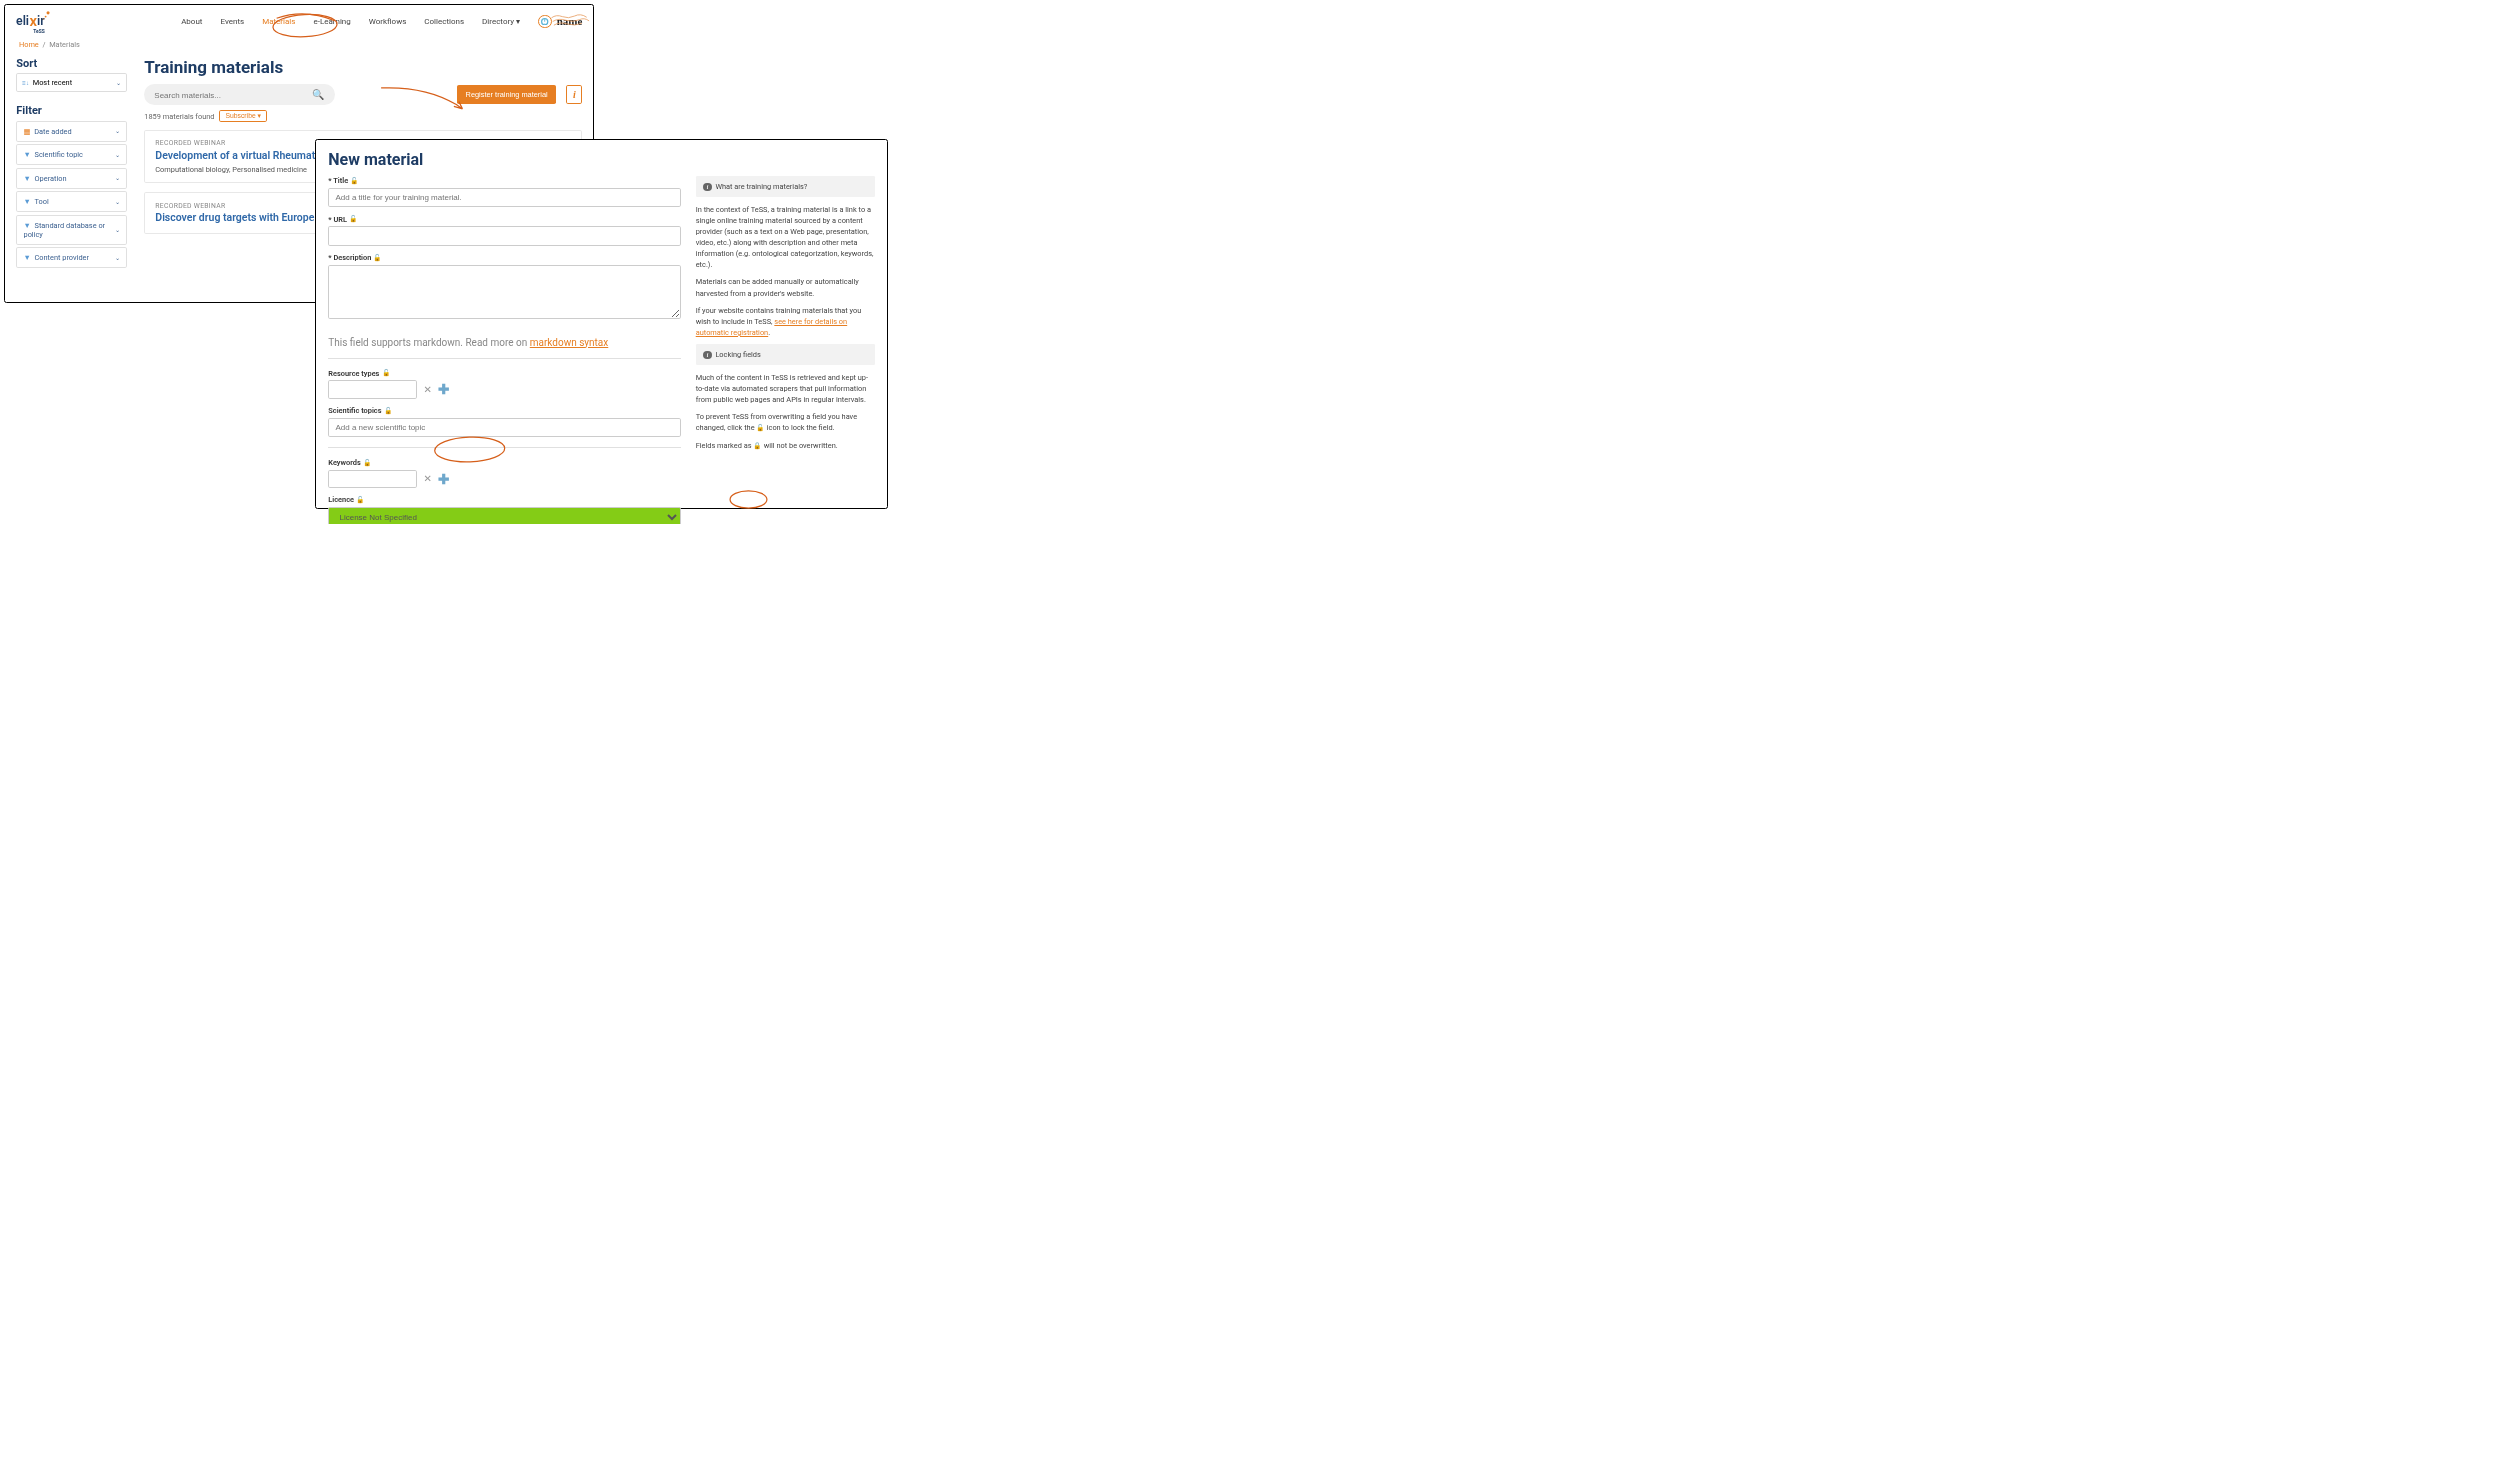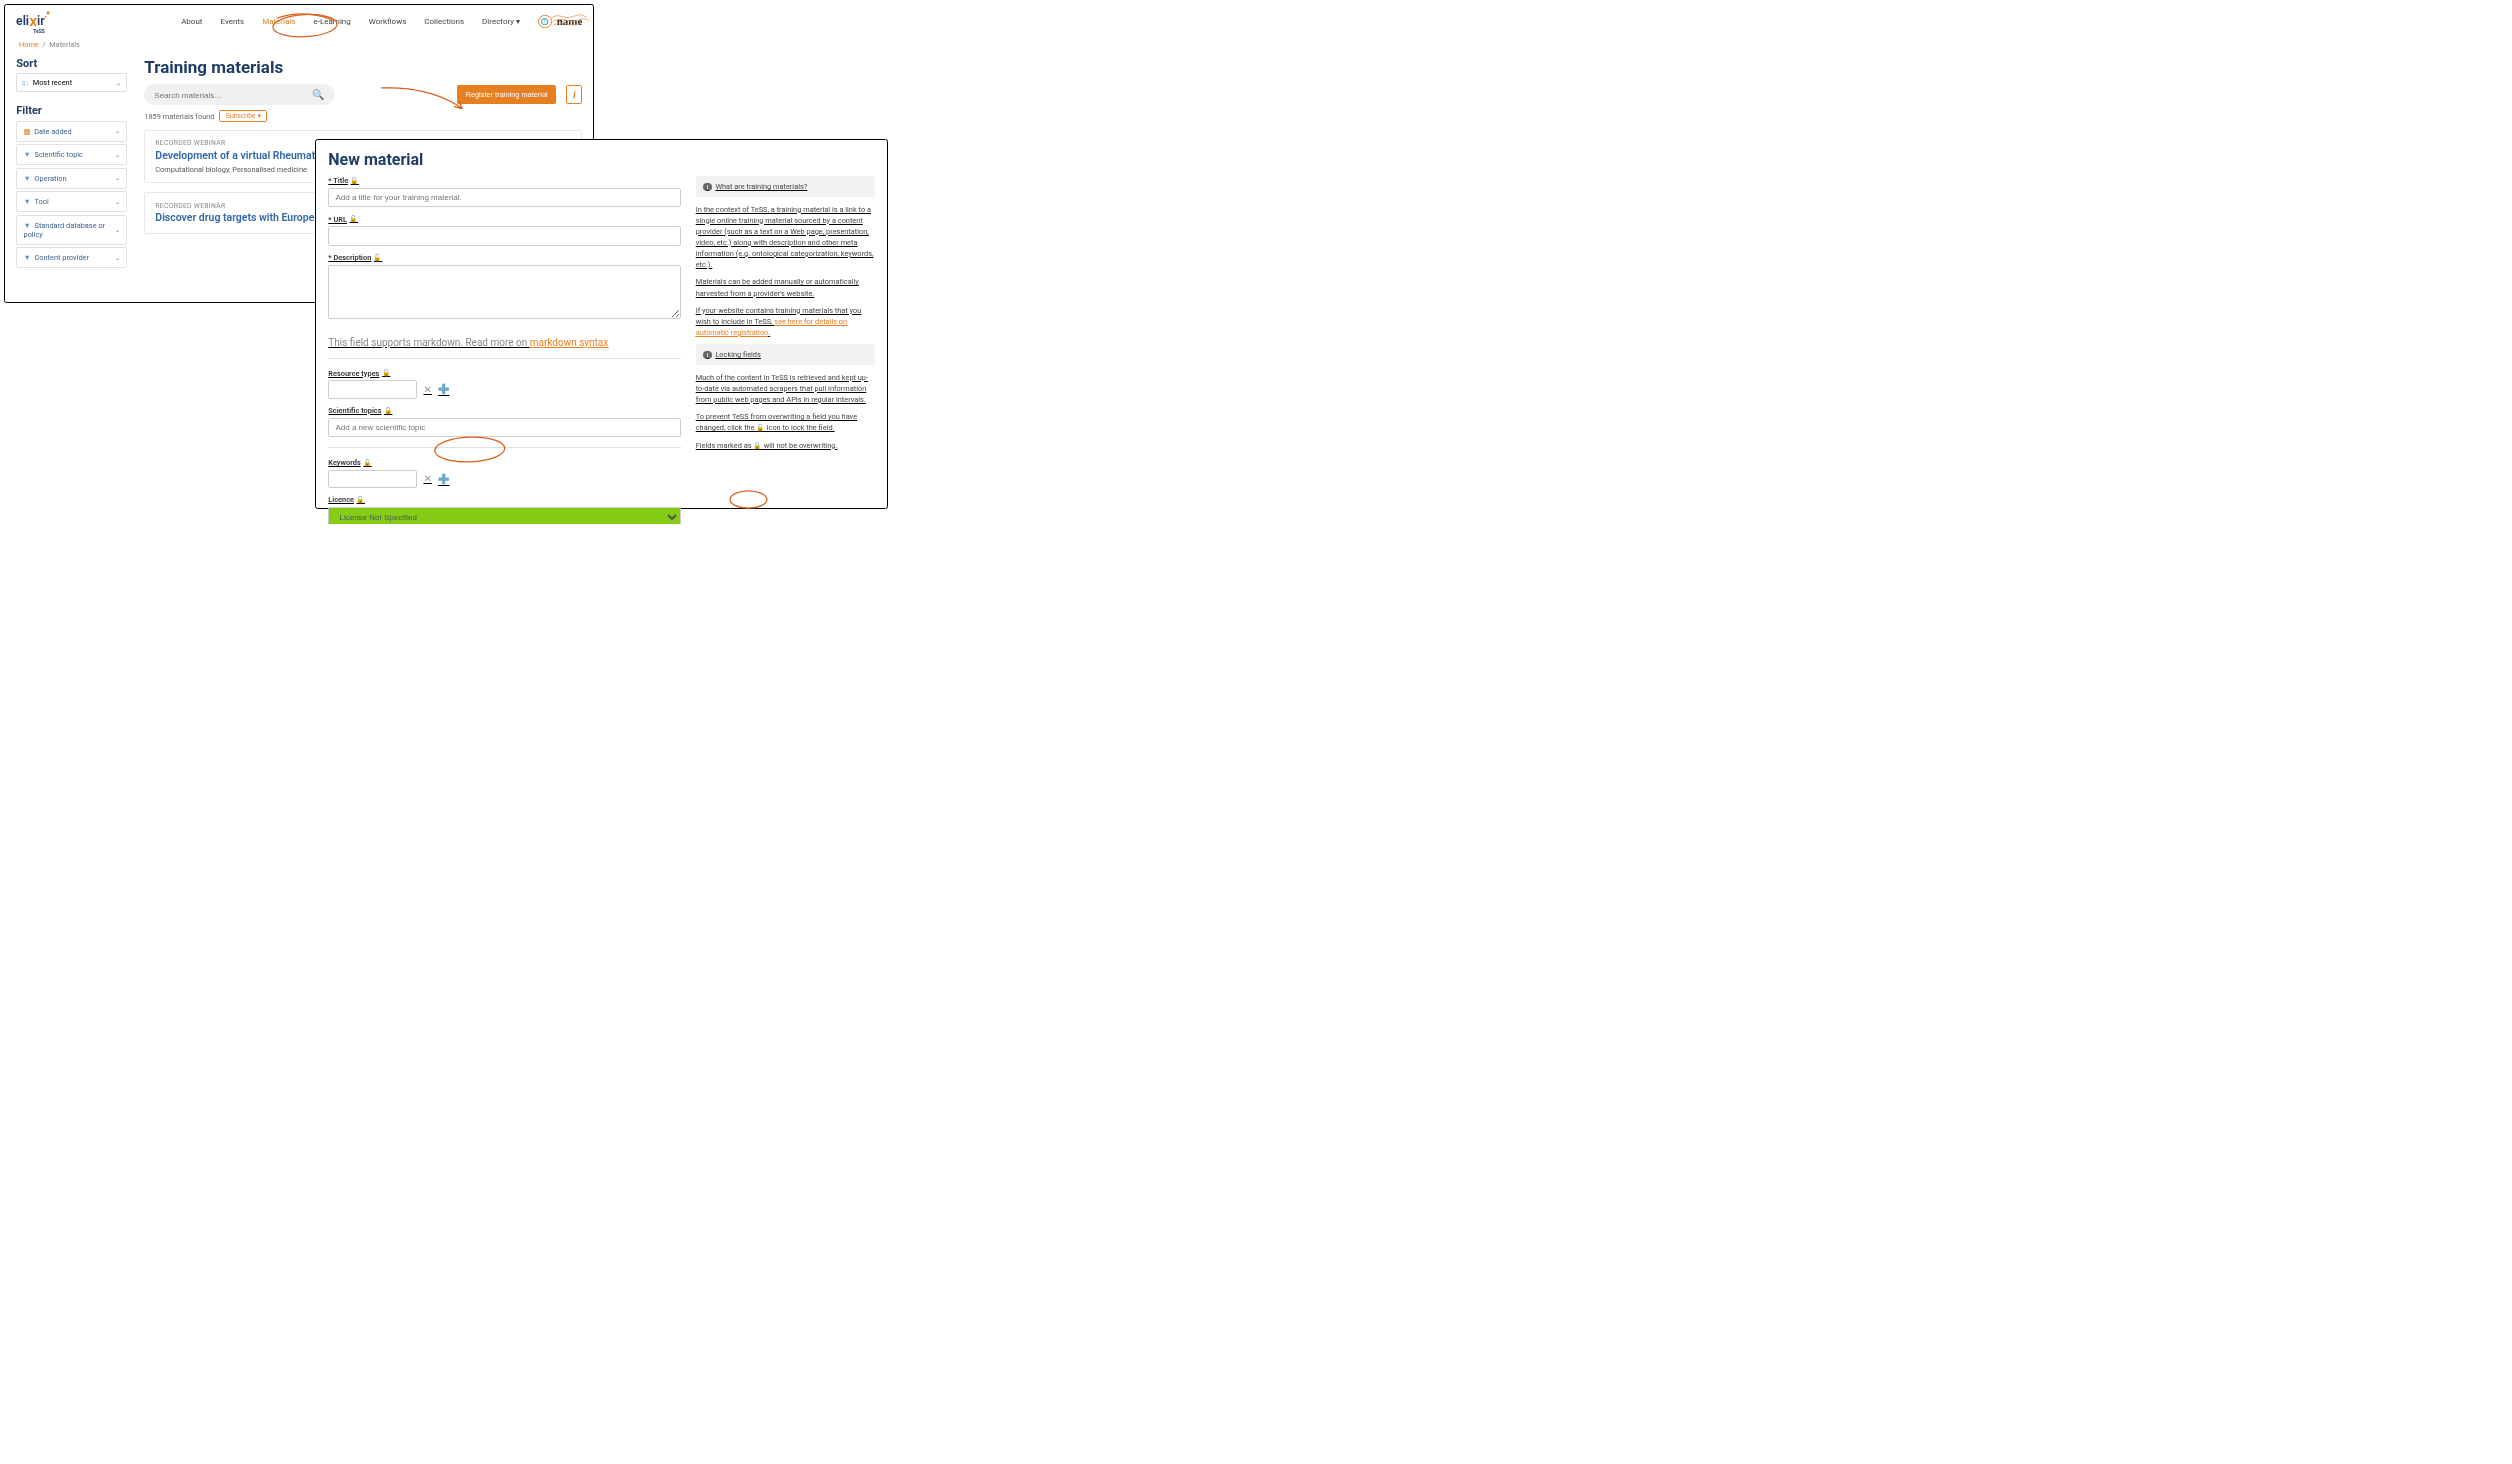--- a/index.html
+++ b/index.html
@@ -66,21 +66,21 @@
 .btn-info { border: 0.6px solid #e67e22; color: #e67e22; background: #fff; width: 16px; height: 18.5px; border-radius: 1.8px; display: flex; align-items: center; justify-content: center; cursor: pointer; font-family: Georgia, serif; font-style: italic; font-weight: bold; }
 .count-row { font-size: 7.4px; color: #666; display: flex; align-items: center; gap: 5px; margin-bottom: 7.4px; }
 .subscribe-btn { border: 0.6px solid #e67e22; color: #e67e22; background: #fff; padding: 1.2px 5px; border-radius: 1.8px; font-size: 6.8px; cursor: pointer; }
 .card { border: 0.6px solid #e8e8e8; border-radius: 1.8px; padding: 8.6px 10px; margin-bottom: 8.6px; }
 .card-eyebrow { font-size: 6.8px; color: #888; letter-spacing: 0.3px; margin-bottom: 1.2px; }
 .card-title { font-size: 10.5px; color: #2f68a8; font-weight: 600; line-height: 1.3; }
 .card-tags { font-size: 7.4px; color: #555; margin-top: 2.5px; }
 
 
 #win2 h1 { font-size: 16px; color: #1e3c64; font-weight: 700; margin: 3.7px 0 7.4px; }
-.form-col { display: flex; gap: 15px; text-decoration: underline; }
+.form-col { display: flex; gap: 15px; }
 .form-left { flex: 1; }
 .form-right { width: 179px; flex-shrink: 0; font-size: 7.4px; color: #444; line-height: 1.5; }
 .form-group { margin-bottom: 7.4px; }
 .form-label { font-size: 7.4px; font-weight: 600; color: #333; display: flex; align-items: center; gap: 2.5px; margin-bottom: 2.5px; }
 .lock-icon { color: #e6a05b; font-size: 6.8px; }
 .lock-icon.green { color: #2a8f2a; }
 .form-input { width: 100%; border: 0.6px solid #ccc; border-radius: 1.8px; padding: 4.3px 6.2px; font-size: 8px; color: #555; }
 .form-textarea { width: 100%; height: 54px; border: 0.6px solid #ccc; border-radius: 1.8px; padding: 4.3px 6.2px; font-size: 8px; resize: vertical; }
 .help-text { font-size: 10px; color: #888; margin-top: 16px; }
 .help-text a { color: #e67e22; text-decoration: underline; }
@@ -291,21 +291,21 @@
       <p class="right-para">In the context of TeSS, a training material is a link to a single online training material sourced by a content provider (such as a text on a Web page, presentation, video, etc.) along with description and other meta information (e.g. ontological categorization, keywords, etc.).</p>
       <p class="right-para">Materials can be added manually or automatically harvested from a provider's website.</p>
       <p class="right-para"><span>If your website contains training materials that you wish to include in TeSS, </span><a>see here for details on automatic registration</a>.</p>
 
       <div class="info-panel">
         <span class="info-icon-circle">i</span>
         <span>Locking fields</span>
       </div>
       <p class="right-para">Much of the content in TeSS is retrieved and kept up-to-date via automated scrapers that pull information from public web pages and APIs in regular intervals.</p>
       <p class="right-para"><span>To prevent TeSS from overwriting a field you have changed, click the </span><span class="lock-icon">🔓</span><span> icon to lock the field.</span></p>
-      <p class="right-para"><span>Fields marked as </span><span class="lock-icon green">🔒</span><span> will not be overwriting.</span></p>
+      <p class="right-para"><span>Fields marked as </span><span class="lock-icon green">🔒</span><span> will not be overwritten.</span></p>
     </div>
   </div>
 </div>
 
 <div class="anno" style="top:12.3px; left:268px;">
   <svg width="74" height="31" viewBox="0 0 120 50">
       <ellipse cx="60" cy="22" rx="52" ry="18" stroke-dasharray="0" transform="rotate(-3 60 22)"></ellipse>
       <path d="M 14 10 Q 60 -6 108 14"></path>
     </svg>
 </div>

